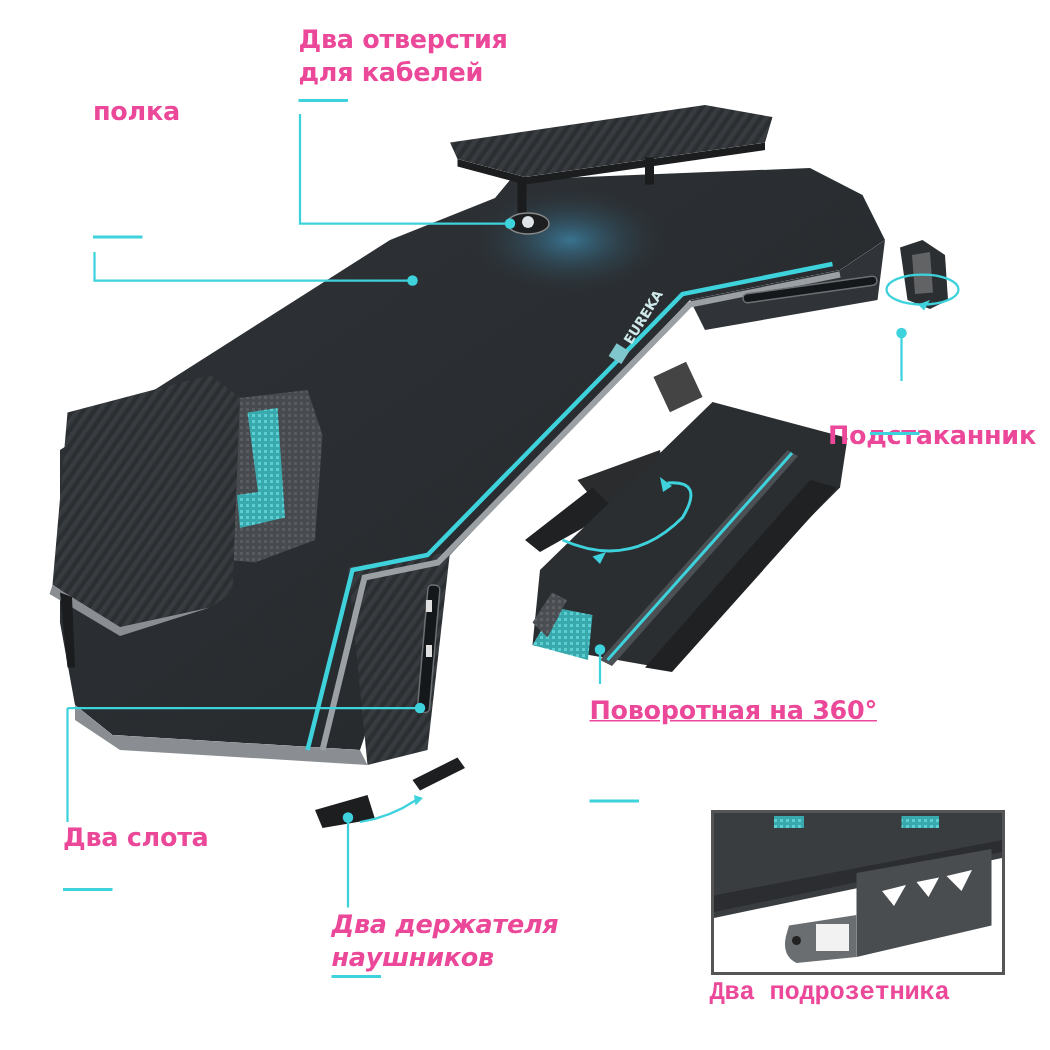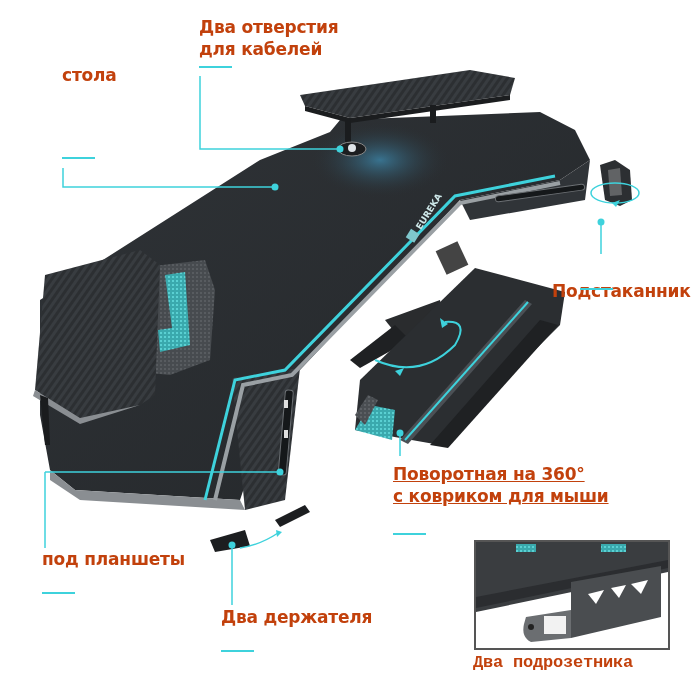--- a/index.html
+++ b/index.html
@@ -1,17 +1,17 @@
 <!DOCTYPE html>
 <html><head>
 <meta charset="utf-8">
 <style>
   html, body { margin:0; padding:0; background:#ffffff; }
   body { width:700px; height:700px; position:relative; overflow:hidden; font-family:"DejaVu Sans", sans-serif; }
-  .label { position:absolute; color:#c2410c; font-weight:bold; font-size:17px; line-height:22px; letter-spacing:-0.2px; }
+  .label { position:absolute; color:#ec4899; font-weight:bold; font-size:17px; line-height:22px; letter-spacing:-0.2px; }
   .label .line { display:block; white-space:nowrap; }
   .uline { position:absolute; height:2px; background:#3ed2dc; }
   svg.art { position:absolute; left:0; top:0; }
   .inset { position:absolute; left:474px; top:540px; width:192px; height:106px; border:2px solid #555; background:#fff; overflow:hidden; }
 </style>
 </head>
 <body>
 
 <svg class="art" width="700" height="700" viewBox="0 0 700 700">
   <defs>
@@ -143,42 +143,42 @@
   </g>
 </svg>
 
 <div class="label" style="left:199px;top:16px;">
   <span class="line">Два отверстия</span>
   <span class="line">для кабелей</span>
 </div>
 <div class="uline" style="left:199px;top:66px;width:33px;"></div>
 
 <div class="label" style="left:62px;top:64px;">
-  <span class="line">стола</span>
+  <span class="line">полка</span>
 </div>
 <div class="uline" style="left:62px;top:157px;width:33px;"></div>
 
 <div class="label" style="left:552px;top:280px;">
   <span class="line">Подстаканник</span>
 </div>
 <div class="uline" style="left:580px;top:288px;width:33px;"></div>
 
 <div class="label" style="left:393px;top:463px;text-decoration:underline;">
   <span class="line">Поворотная на 360°</span>
-  <span class="line">с ковриком для мыши</span>
 </div>
 <div class="uline" style="left:393px;top:533px;width:33px;"></div>
 
 <div class="label" style="left:42px;top:548px;">
-  <span class="line">под планшеты</span>
+  <span class="line">Два слота</span>
 </div>
 <div class="uline" style="left:42px;top:592px;width:33px;"></div>
 
-<div class="label" style="left:221px;top:606px;">
+<div class="label" style="left:221px;top:606px;font-style:italic;">
   <span class="line">Два держателя</span>
+  <span class="line">наушников</span>
 </div>
 <div class="uline" style="left:221px;top:650px;width:33px;"></div>
 
 <div class="inset">
   <svg width="192" height="106" viewBox="0 0 192 106">
     <rect x="0" y="0" width="192" height="106" fill="#ffffff"></rect>
     <path d="M0 0 L192 0 L192 30 L0 70 Z" fill="#3a3d40"></path>
     <rect x="40" y="2" width="20" height="8" fill="url(#weave)"></rect>
     <rect x="125" y="2" width="25" height="8" fill="url(#weave)"></rect>
     <path d="M0 55 L192 18 L192 26 L0 66 Z" fill="#2b2d30"></path>

